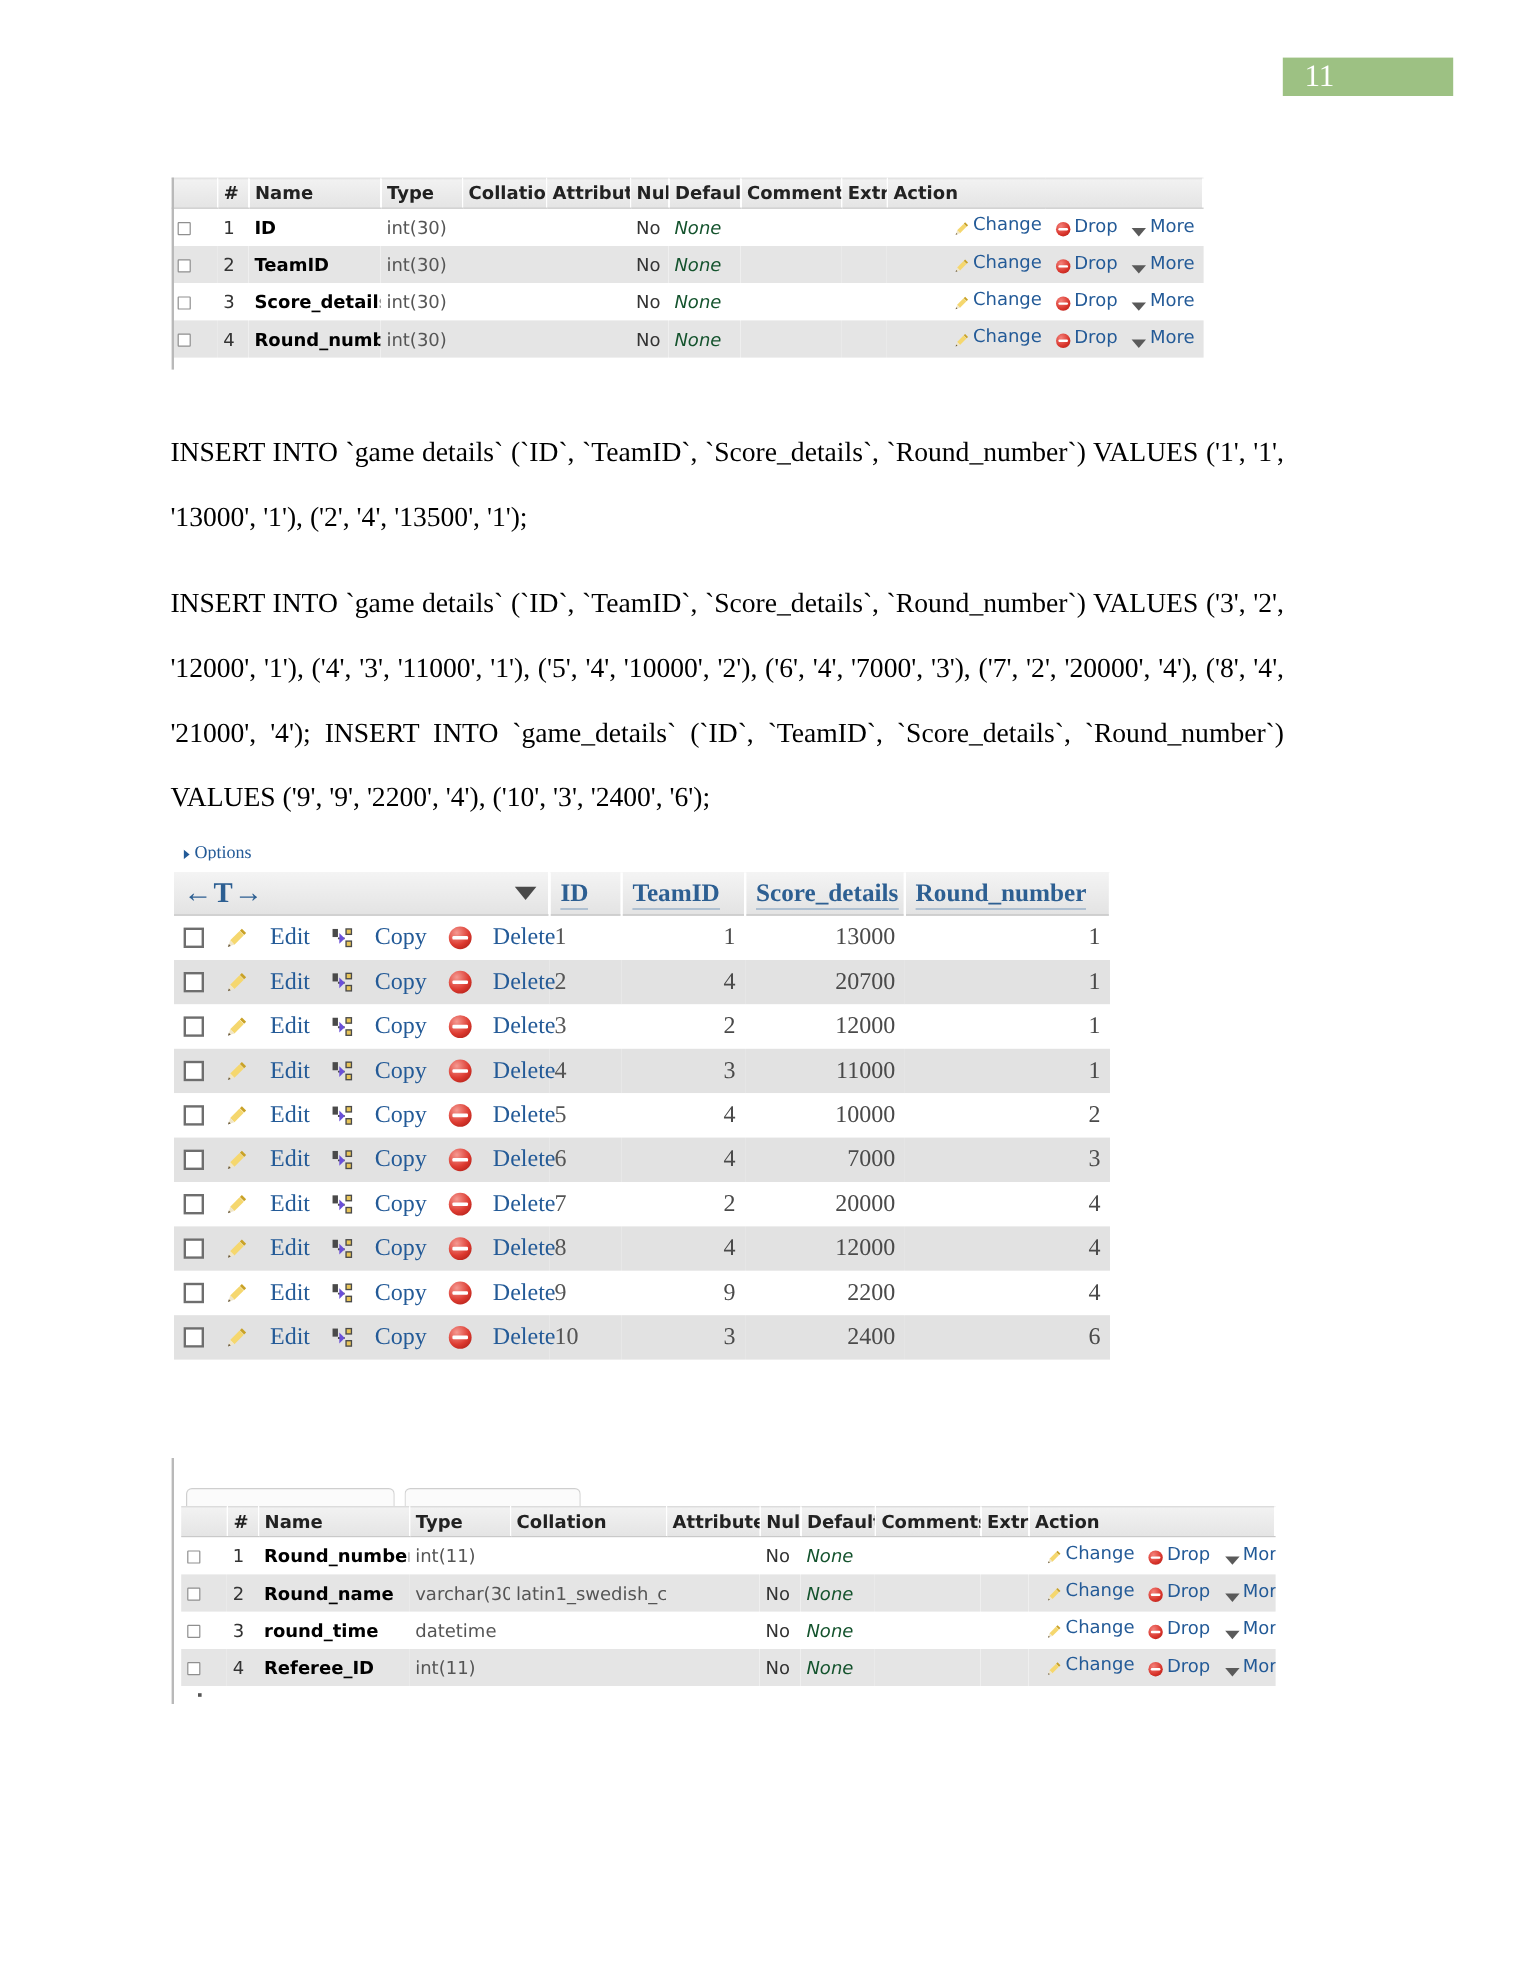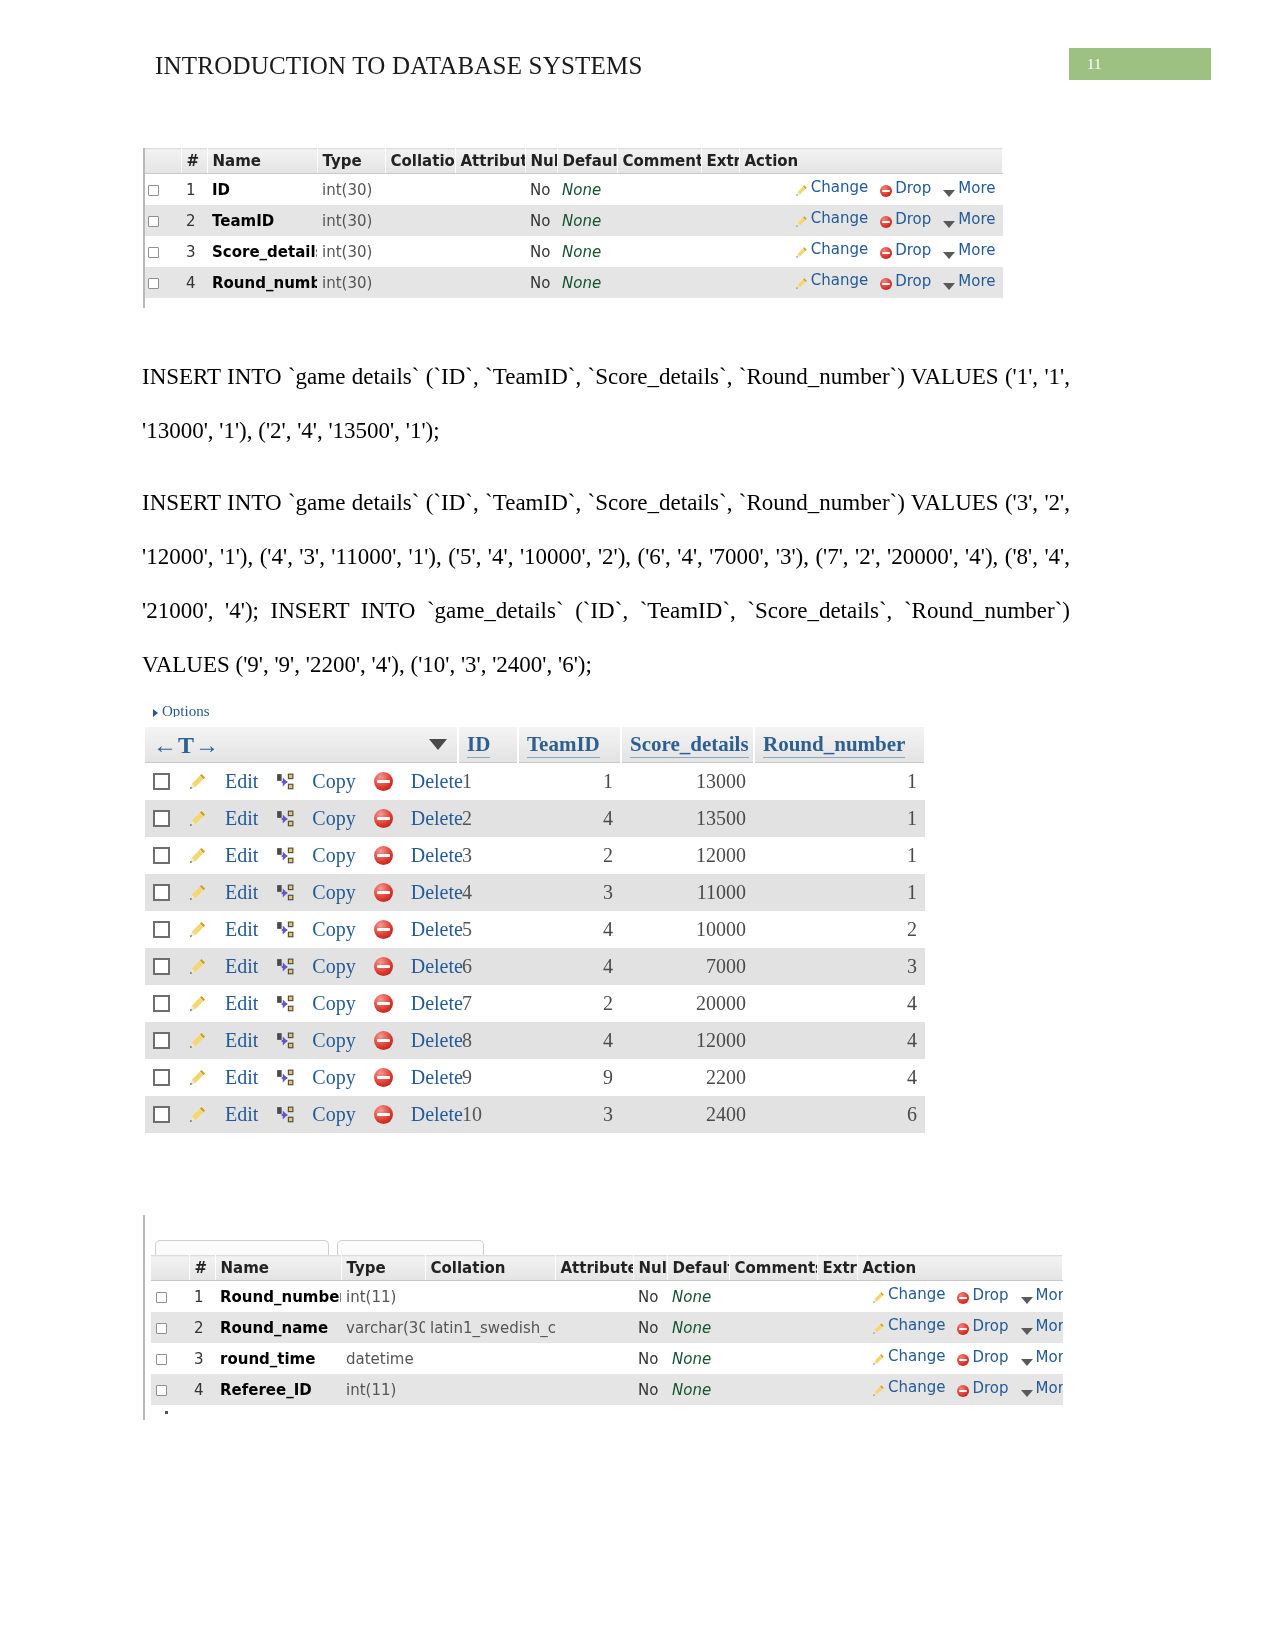--- a/index.html
+++ b/index.html
@@ -42,21 +42,21 @@
     height: 32px;
     background: #9dc183;
     display: flex;
     align-items: center;
     justify-content: flex-start;
     padding-left: 18px;
     box-sizing: border-box;
   }
   .page-number-box .pg {
     color: #ffffff;
-    font-size: 15px;
+    font-size: 26px;
     font-family: "Liberation Serif", serif;
   }
 
   
   .shot {
     position: absolute;
     background: #ffffff;
   }
   .shot .left-rule {
     position: absolute;
@@ -288,21 +288,20 @@
     position: absolute;
     width: 3px;
     height: 3px;
     background: #555;
   }
 </style>
 </head>
 <body>
 
 <div class="page-header">
-  <div class="header-title">INTRODUCTION TO DATABASE SYSTEMS</div>
   <div class="page-number-box">
     <span class="pg">11</span>
   </div>
 </div>
 
 <div class="shot" id="shot-top" style="left:143px; top:148px; width:860px; height:160px;">
   <div class="left-rule"></div>
   <table class="pma-struct" id="tbl-struct-top" style="font-size: 15px;">
     <colgroup>
       <col style="width:38px">
@@ -525,21 +524,21 @@
                     <path d="M5 8 L10 8" stroke="#4a4a4a" stroke-width="1.4"></path>
                     <path d="M6 4 L10 8 L6 12 Z" fill="#6a4fd8"></path>
                   </svg></span>
                 <a class="browse-link">Copy</a>
                 <span class="ico ico-del"></span>
                 <a class="browse-link">Delete</a>
               </span>
             </td>
             <td class="c-id">2</td>
             <td class="num">4</td>
-            <td class="num">13500</td>
+            <td class="num">20700</td>
             <td class="num">1</td>
           </tr>
           <tr class="odd">
             <td>
               <span class="row-tools">
                 <span class="cb-lg"></span>
                 <span class="ico ico-pencil-lg"><svg viewBox="0 0 16 16" width="100%" height="100%">
                     <path d="M11.4 1.6l3 3-1.4 1.4-3-3z" fill="#c9a227"></path>
                     <path d="M3.2 9.8l6.6-6.6 3 3-6.6 6.6z" fill="#f5d76e"></path>
                     <path d="M3.2 9.8l3 3-4.2 1.2z" fill="#f0e6c8"></path>

